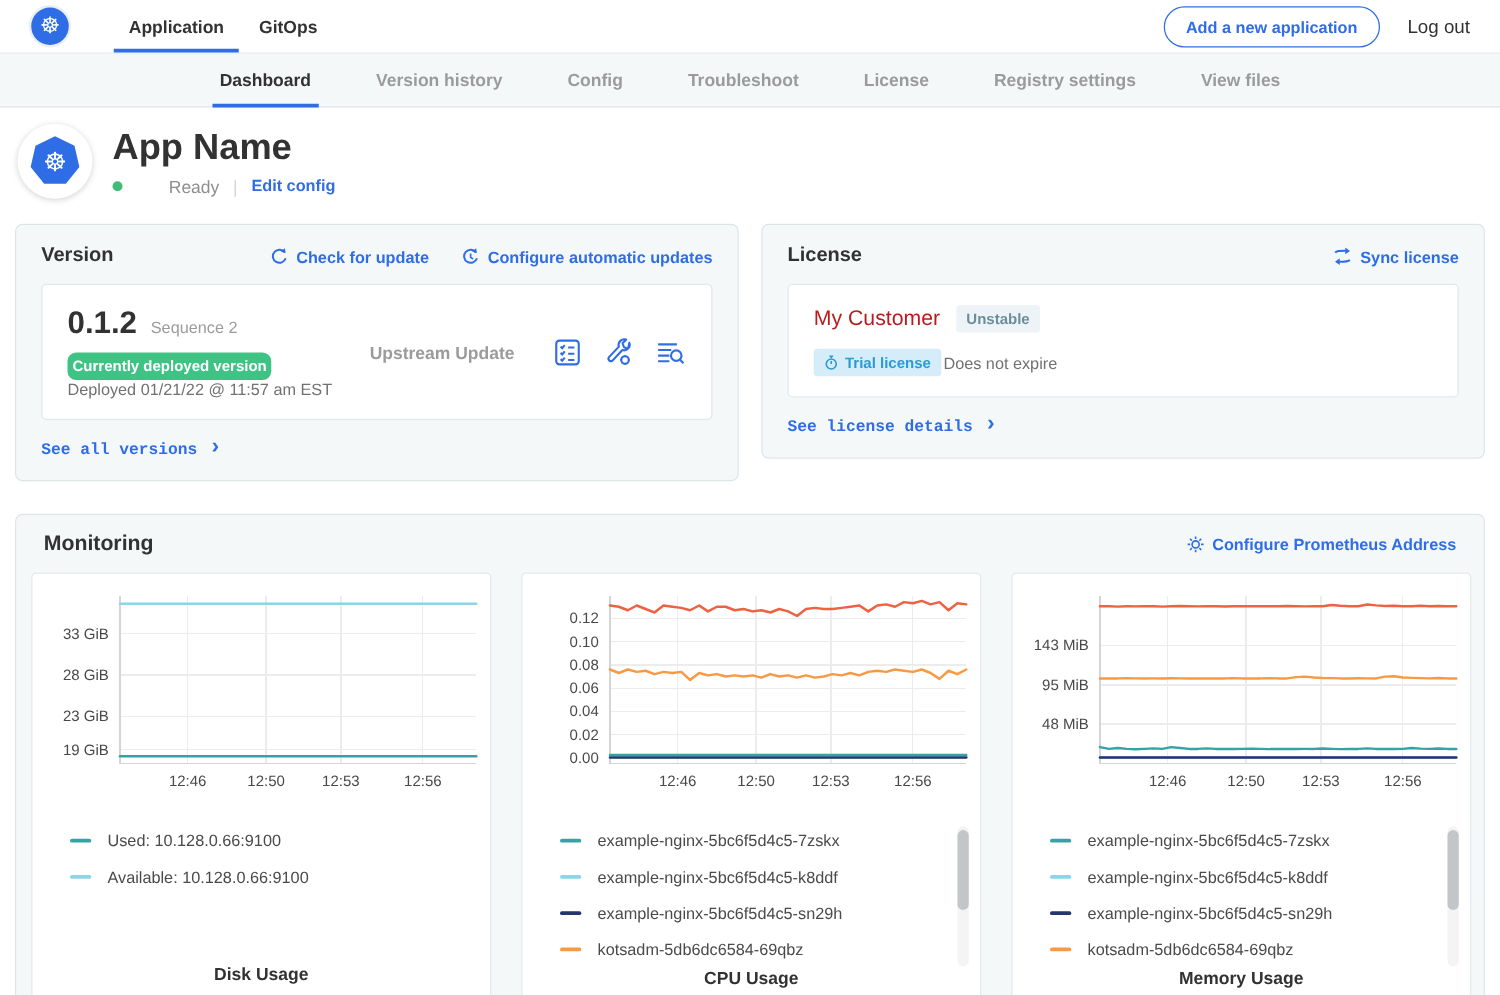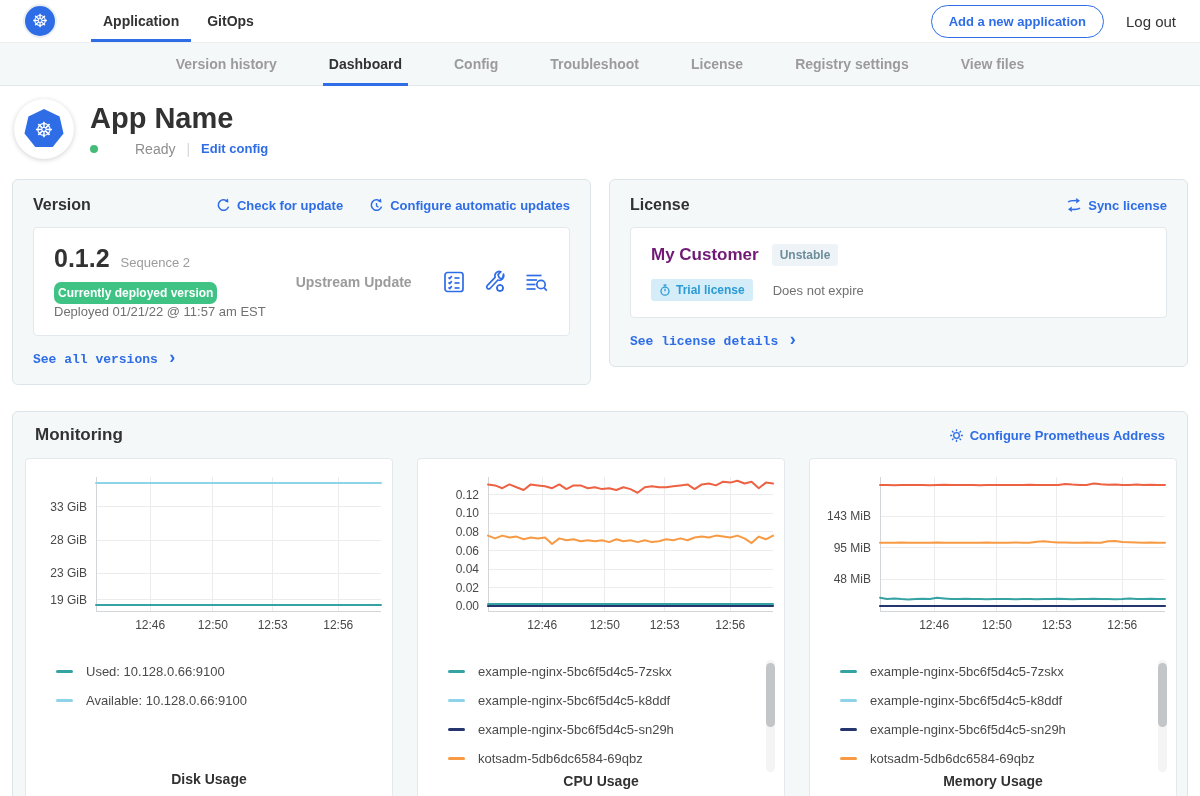--- a/index.html
+++ b/index.html
@@ -56,23 +56,23 @@
   .sequence { font-size:13px; color:#9b9b9b; }
   .deployed-badge { display:inline-block; margin-top:9px; background:#3fc385; color:#fff; font-size:12px;
                     font-weight:bold; padding:4px 4px; border-radius:7px; }
   .deployed-at { margin-top:0; font-size:13px; color:#717171; }
   .upstream { color:#9b9b9b; font-size:14px; font-weight:bold; margin-left:30px; }
   .version-icons { margin-left:auto; display:flex; gap:17px; align-items:center; }
   .vicon { cursor:pointer; display:flex; }
 
   
   .customer-row { display:flex; align-items:center; gap:13px; }
-  .customer-name { font-size:17px; font-weight:bold; color:#701a75; }
+  .customer-name { font-size:17px; font-weight:normal; color:#b91c1c; }
   .badge-unstable { background:#edf3f7; color:#6c8e9b; font-size:12px; font-weight:600; padding:4px 8px; border-radius:3px; }
-  .license-row2 { margin-top:13px; display:flex; align-items:center; gap:20px; }
+  .license-row2 { margin-top:13px; display:flex; align-items:center; gap:2px; }
   .badge-trial { background:#d5ecf9; color:#2b9bd4; font-size:12px; font-weight:bold; padding:4px 8px;
                  border-radius:3px; display:flex; align-items:center; gap:5px; }
   .expiry { font-size:13px; color:#717171; }
 
   
   .monitoring { margin:26px 12px 0; background:#f4f8f9; border:1px solid #dde5e9; border-radius:6px; padding:13px 12px 16px; }
   .monitoring .panel-header { padding:0 10px; }
   .monitoring .panel-title { font-size:17px; }
   .charts-row { display:flex; gap:24px; margin-top:13px; }
   .chart-card { width:368px; height:346px; background:#fff; border:1px solid #e3e9ec; border-radius:4px;
@@ -99,22 +99,22 @@
       <div class="nav-tab">GitOps</div>
     </div>
   <div class="topnav-right">
     <button class="add-btn">Add a new application</button>
     <div class="logout">Log out</div>
   </div>
 </div>
 
 <div class="subnav">
   <div style="display:flex">
+      <div class="subnav-tab active">Dashboard</div>
       <div class="subnav-tab">Version history</div>
-      <div class="subnav-tab active">Dashboard</div>
       <div class="subnav-tab">Config</div>
       <div class="subnav-tab">Troubleshoot</div>
       <div class="subnav-tab">License</div>
       <div class="subnav-tab">Registry settings</div>
       <div class="subnav-tab">View files</div>
     </div>
 </div>
 
 <div class="app-header">
   <div class="avatar">

